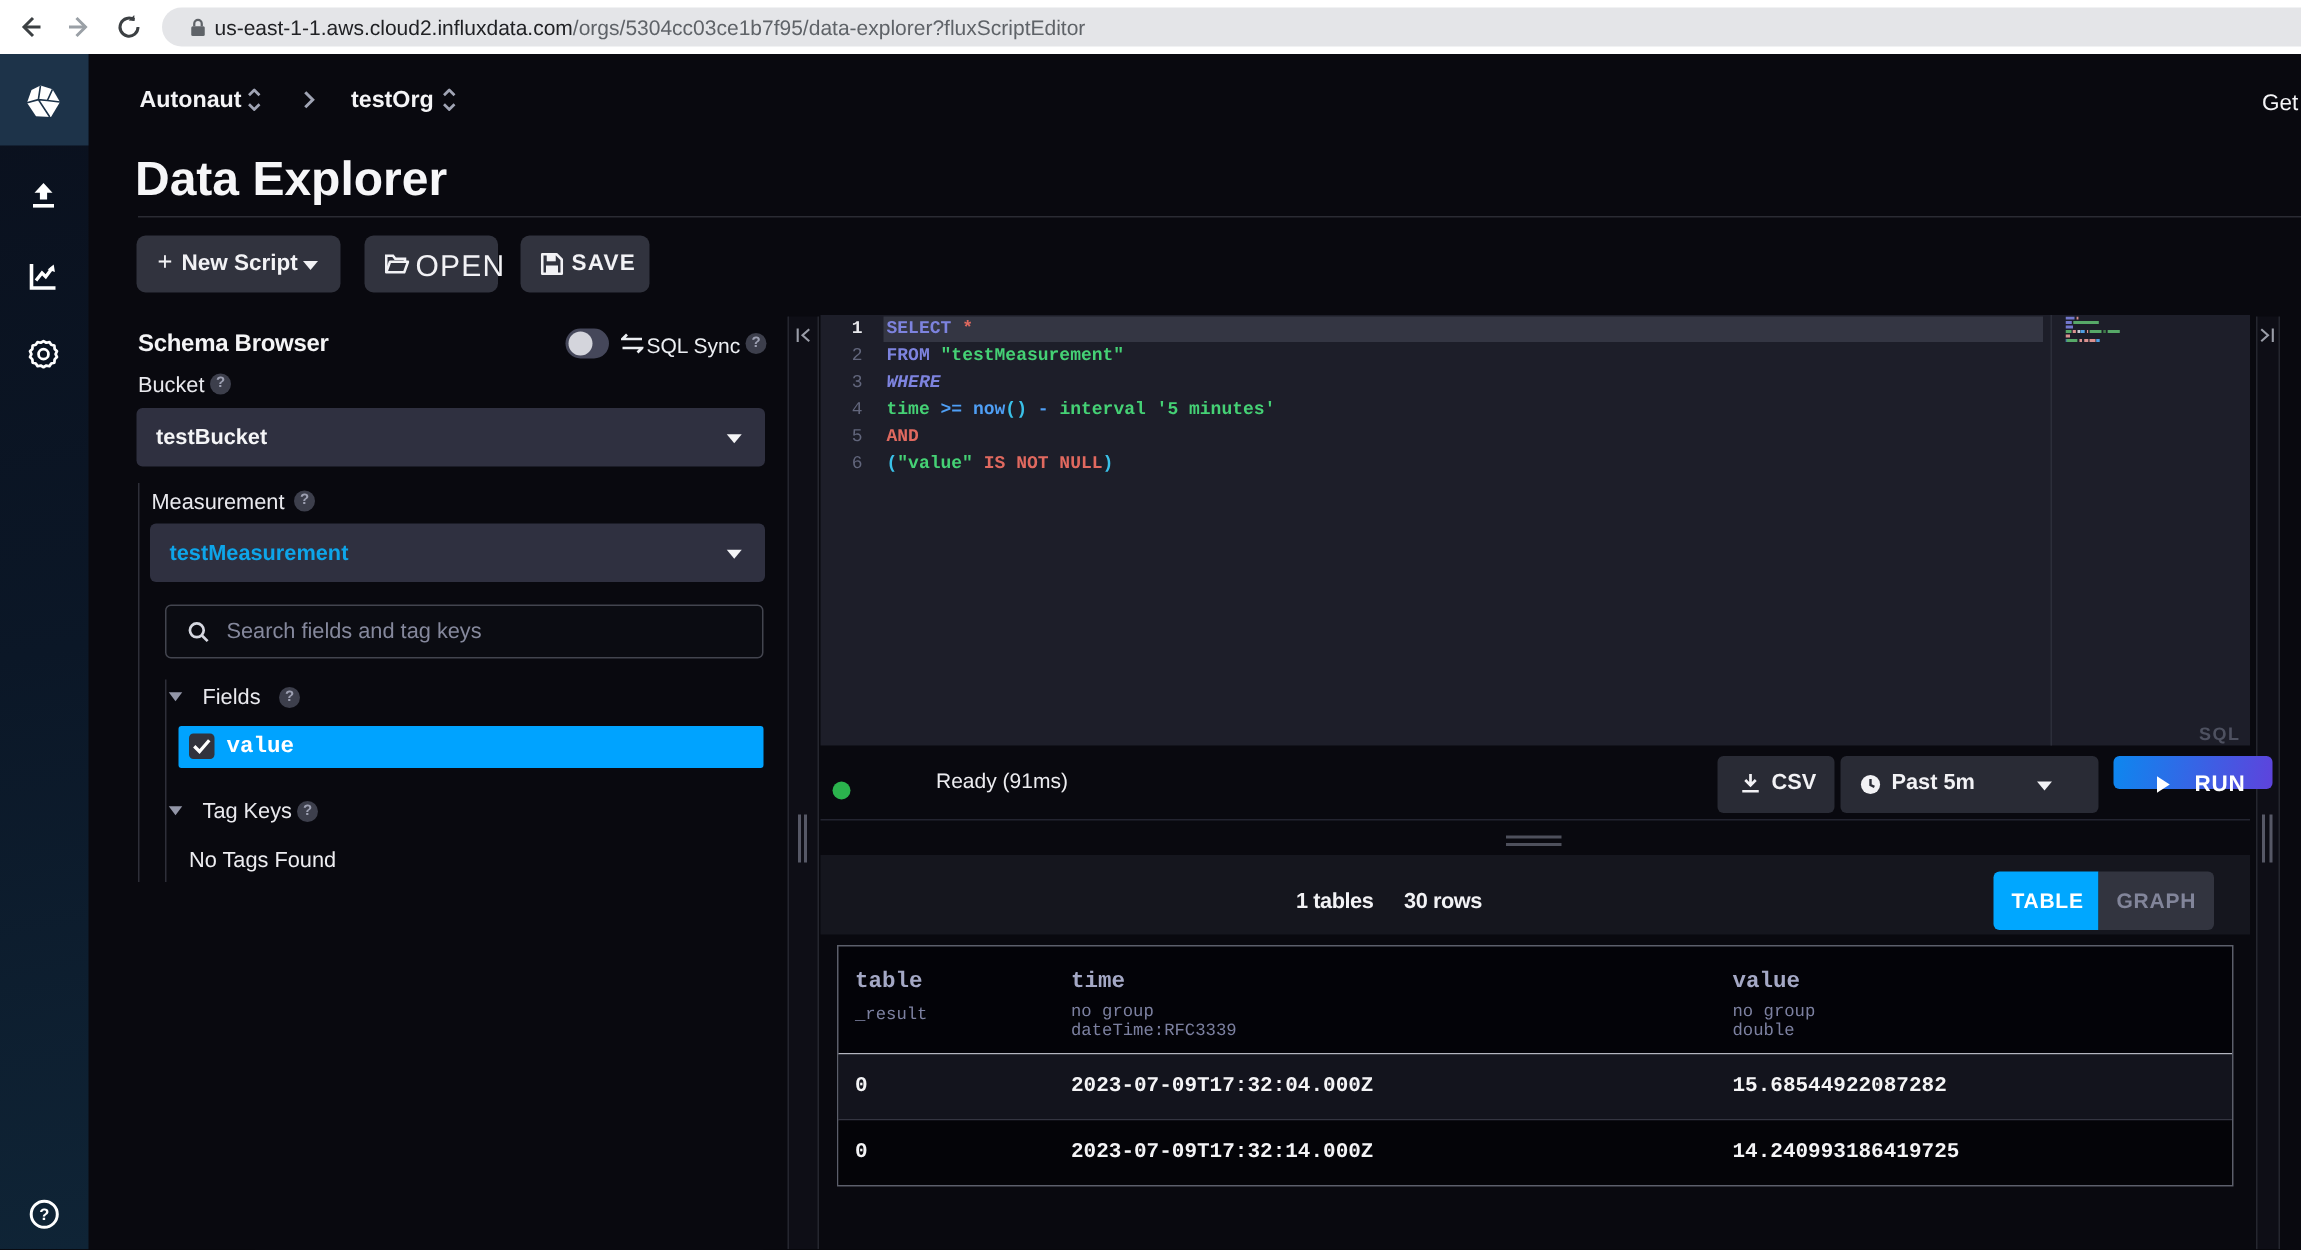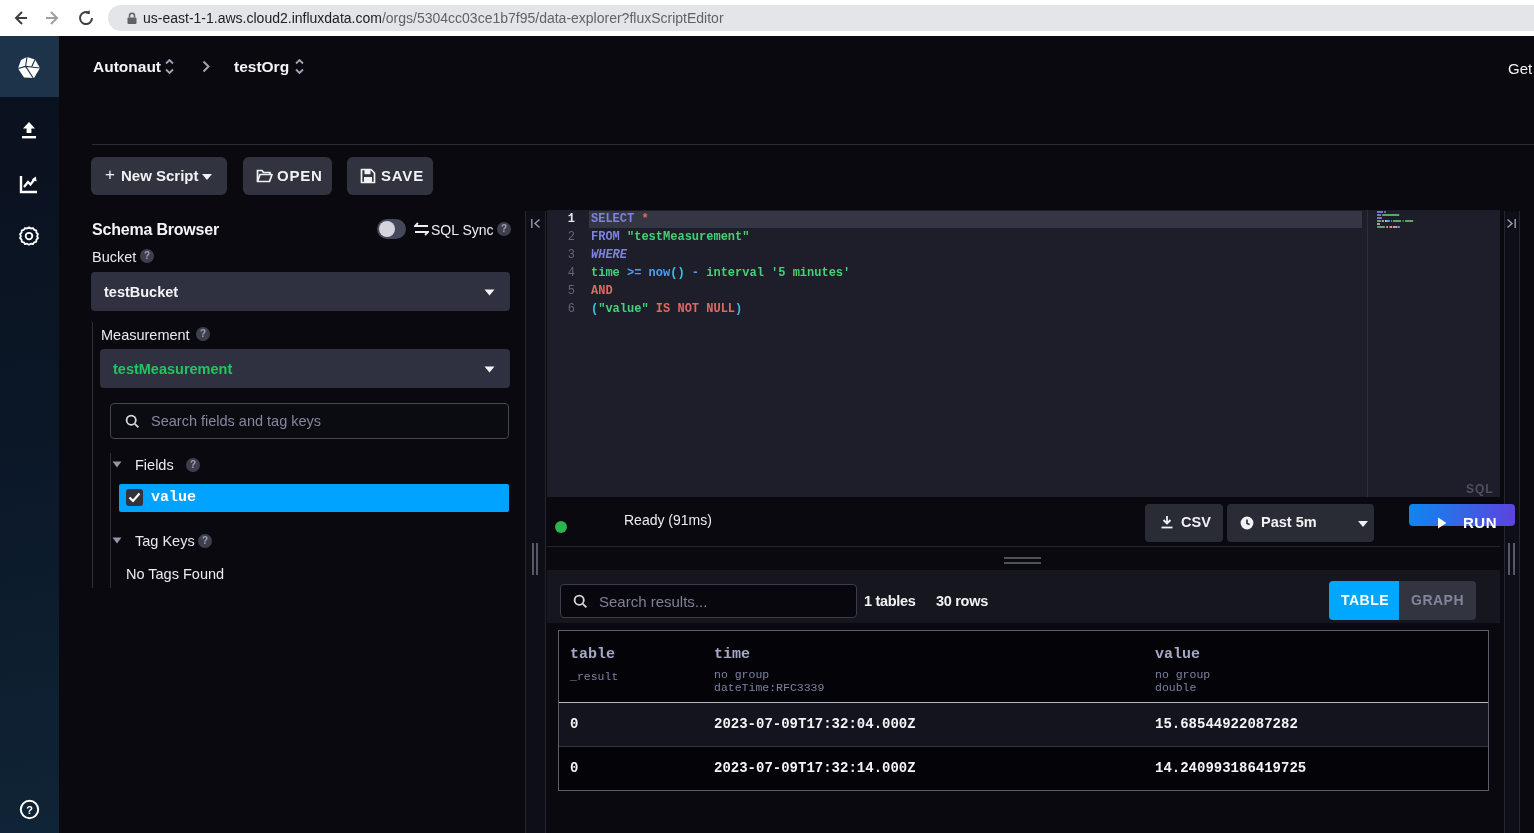--- a/index.html
+++ b/index.html
@@ -71,35 +71,36 @@
     </svg>
   <svg class="abs" style="left:201px;top:60px;" width="10" height="13" viewBox="0 0 10 13">
       <path d="M2.5 1.5 L7.5 6.5 L2.5 11.5" stroke="#a0a4b4" stroke-width="2" fill="none"></path>
     </svg>
   <div class="abs" style="left:234px;top:58px;font-size:15.5px;font-weight:bold;color:#f4f4f6;">testOrg</div>
   <svg class="abs" style="left:294px;top:59px;" width="11" height="15" viewBox="0 0 11 15">
       <path d="M2 4.5 L5.5 1 L9 4.5 M2 10.5 L5.5 14 L9 10.5" stroke="#a0a4b4" stroke-width="1.8" fill="none"></path>
     </svg>
   <div class="abs" style="left:1508px;top:60px;font-size:15px;color:#f4f4f6;">Get</div>
 
+  <div class="abs" style="left:90px;top:101px;font-size:32px;font-weight:bold;color:#f6f6f8;">Data Explorer</div>
   <div class="abs" style="left:92px;top:144px;width:1442px;height:1px;background:#2a2b33;"></div>
 
   <div class="abs" style="left:91px;top:157px;width:136px;height:38px;background:#31333e;border-radius:6px;color:#f2f2f5;">
     <span class="abs" style="left:14px;top:8px;font-size:17px;font-weight:normal;">+</span>
     <span class="abs" style="left:30px;top:10px;font-size:15px;font-weight:bold;">New Script</span>
     <svg class="abs" style="left:110px;top:16px;" width="12" height="8" viewBox="0 0 12 8">
         <path d="M1 1 L6 7 L11 1 Z" fill="#f2f2f5"></path>
       </svg>
   </div>
   <div class="abs" style="left:243px;top:157px;width:89px;height:38px;background:#31333e;border-radius:6px;">
     <svg class="abs" style="left:13px;top:11px;" width="17" height="16" viewBox="0 0 17 16">
         <path d="M1.5 13.5 V2.5 H6 L7.5 4.5 H14 V6.5" stroke="#f2f2f5" stroke-width="1.7" fill="none"></path>
         <path d="M1.5 13.5 L4 6.5 H16 L13.5 13.5 Z" stroke="#f2f2f5" stroke-width="1.7" fill="none" stroke-linejoin="round"></path>
       </svg>
-    <span class="abs" style="left:34px;top:10px;font-size:15px;font-weight:bold;letter-spacing:0.8px;color:#f2f2f5;">OPEN</span>
+    <span class="abs" style="left:34px;top:10px;font-size:20px;font-weight:normal;letter-spacing:0.8px;color:#f2f2f5;">OPEN</span>
   </div>
   <div class="abs" style="left:347px;top:157px;width:86px;height:38px;background:#31333e;border-radius:6px;">
     <svg class="abs" style="left:13px;top:11px;" width="16" height="16" viewBox="0 0 16 16">
         <path d="M1.5 1.5 H11 L14.5 5 V14.5 H1.5 Z" stroke="#f2f2f5" stroke-width="1.7" fill="none" stroke-linejoin="round"></path>
         <rect x="4.5" y="1.8" width="6" height="4.4" fill="#f2f2f5"></rect>
         <rect x="4" y="9" width="8" height="5" fill="#f2f2f5"></rect>
       </svg>
     <span class="abs" style="left:34px;top:10px;font-size:15px;font-weight:bold;letter-spacing:0.8px;color:#f2f2f5;">SAVE</span>
   </div>
 
@@ -123,21 +124,21 @@
     <svg class="abs" style="left:393px;top:17px;" width="11" height="7" viewBox="0 0 11 7">
         <path d="M0.5 0.5 L5.5 6.5 L10.5 0.5 Z" fill="#f4f4f6"></path>
       </svg>
   </div>
 
   <div class="abs" style="left:92px;top:322px;width:1px;height:266px;background:#2e2f39;"></div>
   <div class="abs" style="left:101px;top:327px;font-size:14.5px;color:#e9e9ee;">Measurement</div>
   <div class="qc" style="left:196px;top:327px;">?</div>
 
   <div class="abs" style="left:100px;top:349px;width:410px;height:39px;background:#2f3040;border-radius:4px;">
-    <span class="abs" style="left:13px;top:12px;font-size:14.5px;font-weight:bold;color:#22c55e;">testMeasurement</span>
+    <span class="abs" style="left:13px;top:12px;font-size:14.5px;font-weight:bold;color:#0ea5e9;">testMeasurement</span>
     <svg class="abs" style="left:384px;top:17px;" width="11" height="7" viewBox="0 0 11 7">
         <path d="M0.5 0.5 L5.5 6.5 L10.5 0.5 Z" fill="#f4f4f6"></path>
       </svg>
   </div>
 
   <div class="abs" style="left:110px;top:403px;width:399px;height:36px;background:#0b0c12;border:1px solid #43454f;border-radius:4px;">
     <svg class="abs" style="left:14px;top:10px;" width="15" height="15" viewBox="0 0 15 15">
         <circle cx="6.2" cy="6.2" r="4.6" stroke="#d6d8e0" stroke-width="1.8" fill="none"></circle>
         <path d="M9.8 9.8 L13.4 13.4" stroke="#d6d8e0" stroke-width="1.8"></path>
       </svg>
@@ -237,48 +238,41 @@
   <div class="abs" style="left:555px;top:521px;width:12px;height:12px;border-radius:50%;background:#2bb34d;"></div>
   <div class="abs" style="left:576px;top:512px;font-size:14px;color:#ededf1;margin-left:48px;">Ready (91ms)</div>
 
   <div class="abs" style="left:1145px;top:504px;width:78px;height:38px;background:#292b35;border-radius:4px;">
     <svg class="abs" style="left:15px;top:11px;" width="14" height="15" viewBox="0 0 14 15">
         <path d="M7 1 V8 M3.5 5 L7 8.5 L10.5 5" stroke="#f2f2f5" stroke-width="1.8" fill="none"></path>
         <path d="M1.5 12.5 H12.5" stroke="#f2f2f5" stroke-width="1.8"></path>
       </svg>
     <span class="abs" style="left:36px;top:10px;font-size:14.5px;font-weight:bold;color:#f2f2f5;">CSV</span>
   </div>
-  <div class="abs" style="left:1227px;top:504px;width:147px;height:38px;background:#292b35;border-radius:4px;">
+  <div class="abs" style="left:1227px;top:504px;width:172px;height:38px;background:#292b35;border-radius:4px;">
     <svg class="abs" style="left:13px;top:12px;" width="14" height="14" viewBox="0 0 14 14">
         <circle cx="7" cy="7" r="6.4" fill="#f2f2f5"></circle>
         <path d="M7 3.4 V7.4 L9.6 8.6" stroke="#292b35" stroke-width="1.6" fill="none"></path>
       </svg>
     <span class="abs" style="left:34px;top:10px;font-size:14.5px;font-weight:bold;color:#f2f2f5;">Past 5m</span>
     <svg class="abs" style="left:130px;top:16px;" width="12" height="8" viewBox="0 0 12 8">
         <path d="M1 1 L6 7 L11 1 Z" fill="#f2f2f5"></path>
       </svg>
   </div>
   <div class="abs" style="left:1389px;top:504px;width:106px;height:22px;border-radius:4px;background:linear-gradient(100deg,#0d87ef 0%,#5e43dc 100%);margin-left:20px;">
     <svg class="abs" style="left:28px;top:13px;" width="10" height="12" viewBox="0 0 10 12">
         <path d="M1 0.5 L9.5 6 L1 11.5 Z" fill="#fff"></path>
       </svg>
     <span class="abs" style="left:54px;top:10px;font-size:15px;font-weight:bold;letter-spacing:0.5px;color:#fff;">RUN</span>
   </div>
 
   <div class="abs" style="left:1004px;top:557px;width:37px;height:2px;background:#4e505c;"></div>
   <div class="abs" style="left:1004px;top:562px;width:37px;height:2px;background:#4e505c;"></div>
 
   <div class="abs" style="left:547px;top:570px;width:953px;height:53px;background:#15161e;"></div>
-  <div class="abs" style="left:560px;top:584px;width:297px;height:34px;background:#07070d;border:1px solid #3b3d49;border-radius:4px;">
-    <svg class="abs" style="left:12px;top:9px;" width="15" height="15" viewBox="0 0 15 15">
-        <circle cx="6.2" cy="6.2" r="4.6" stroke="#d6d8e0" stroke-width="1.8" fill="none"></circle>
-        <path d="M9.8 9.8 L13.4 13.4" stroke="#d6d8e0" stroke-width="1.8"></path>
-      </svg>
-    <span class="abs" style="left:38px;top:8px;font-size:15px;color:#7d8196;">Search results...</span>
-  </div>
   <div class="abs" style="left:864px;top:593px;font-size:14.5px;font-weight:bold;letter-spacing:-0.3px;color:#f2f2f5;">1 tables</div>
   <div class="abs" style="left:936px;top:593px;font-size:14.5px;font-weight:bold;letter-spacing:-0.3px;color:#f2f2f5;">30 rows</div>
   <div class="abs" style="left:1329px;top:581px;width:70px;height:39px;background:#00a7ff;border-radius:4px 0 0 4px;">
     <span class="abs" style="left:12px;top:11px;font-size:14px;font-weight:bold;letter-spacing:0.5px;color:#fff;">TABLE</span>
   </div>
   <div class="abs" style="left:1399px;top:581px;width:77px;height:39px;background:#32343f;border-radius:0 4px 4px 0;">
     <span class="abs" style="left:12px;top:11px;font-size:14px;font-weight:bold;letter-spacing:0.5px;color:#82859a;">GRAPH</span>
   </div>
 
   <div class="abs" style="left:558px;top:630px;width:931px;height:161px;border:1px solid #5c5f6b;background:#030308;">

